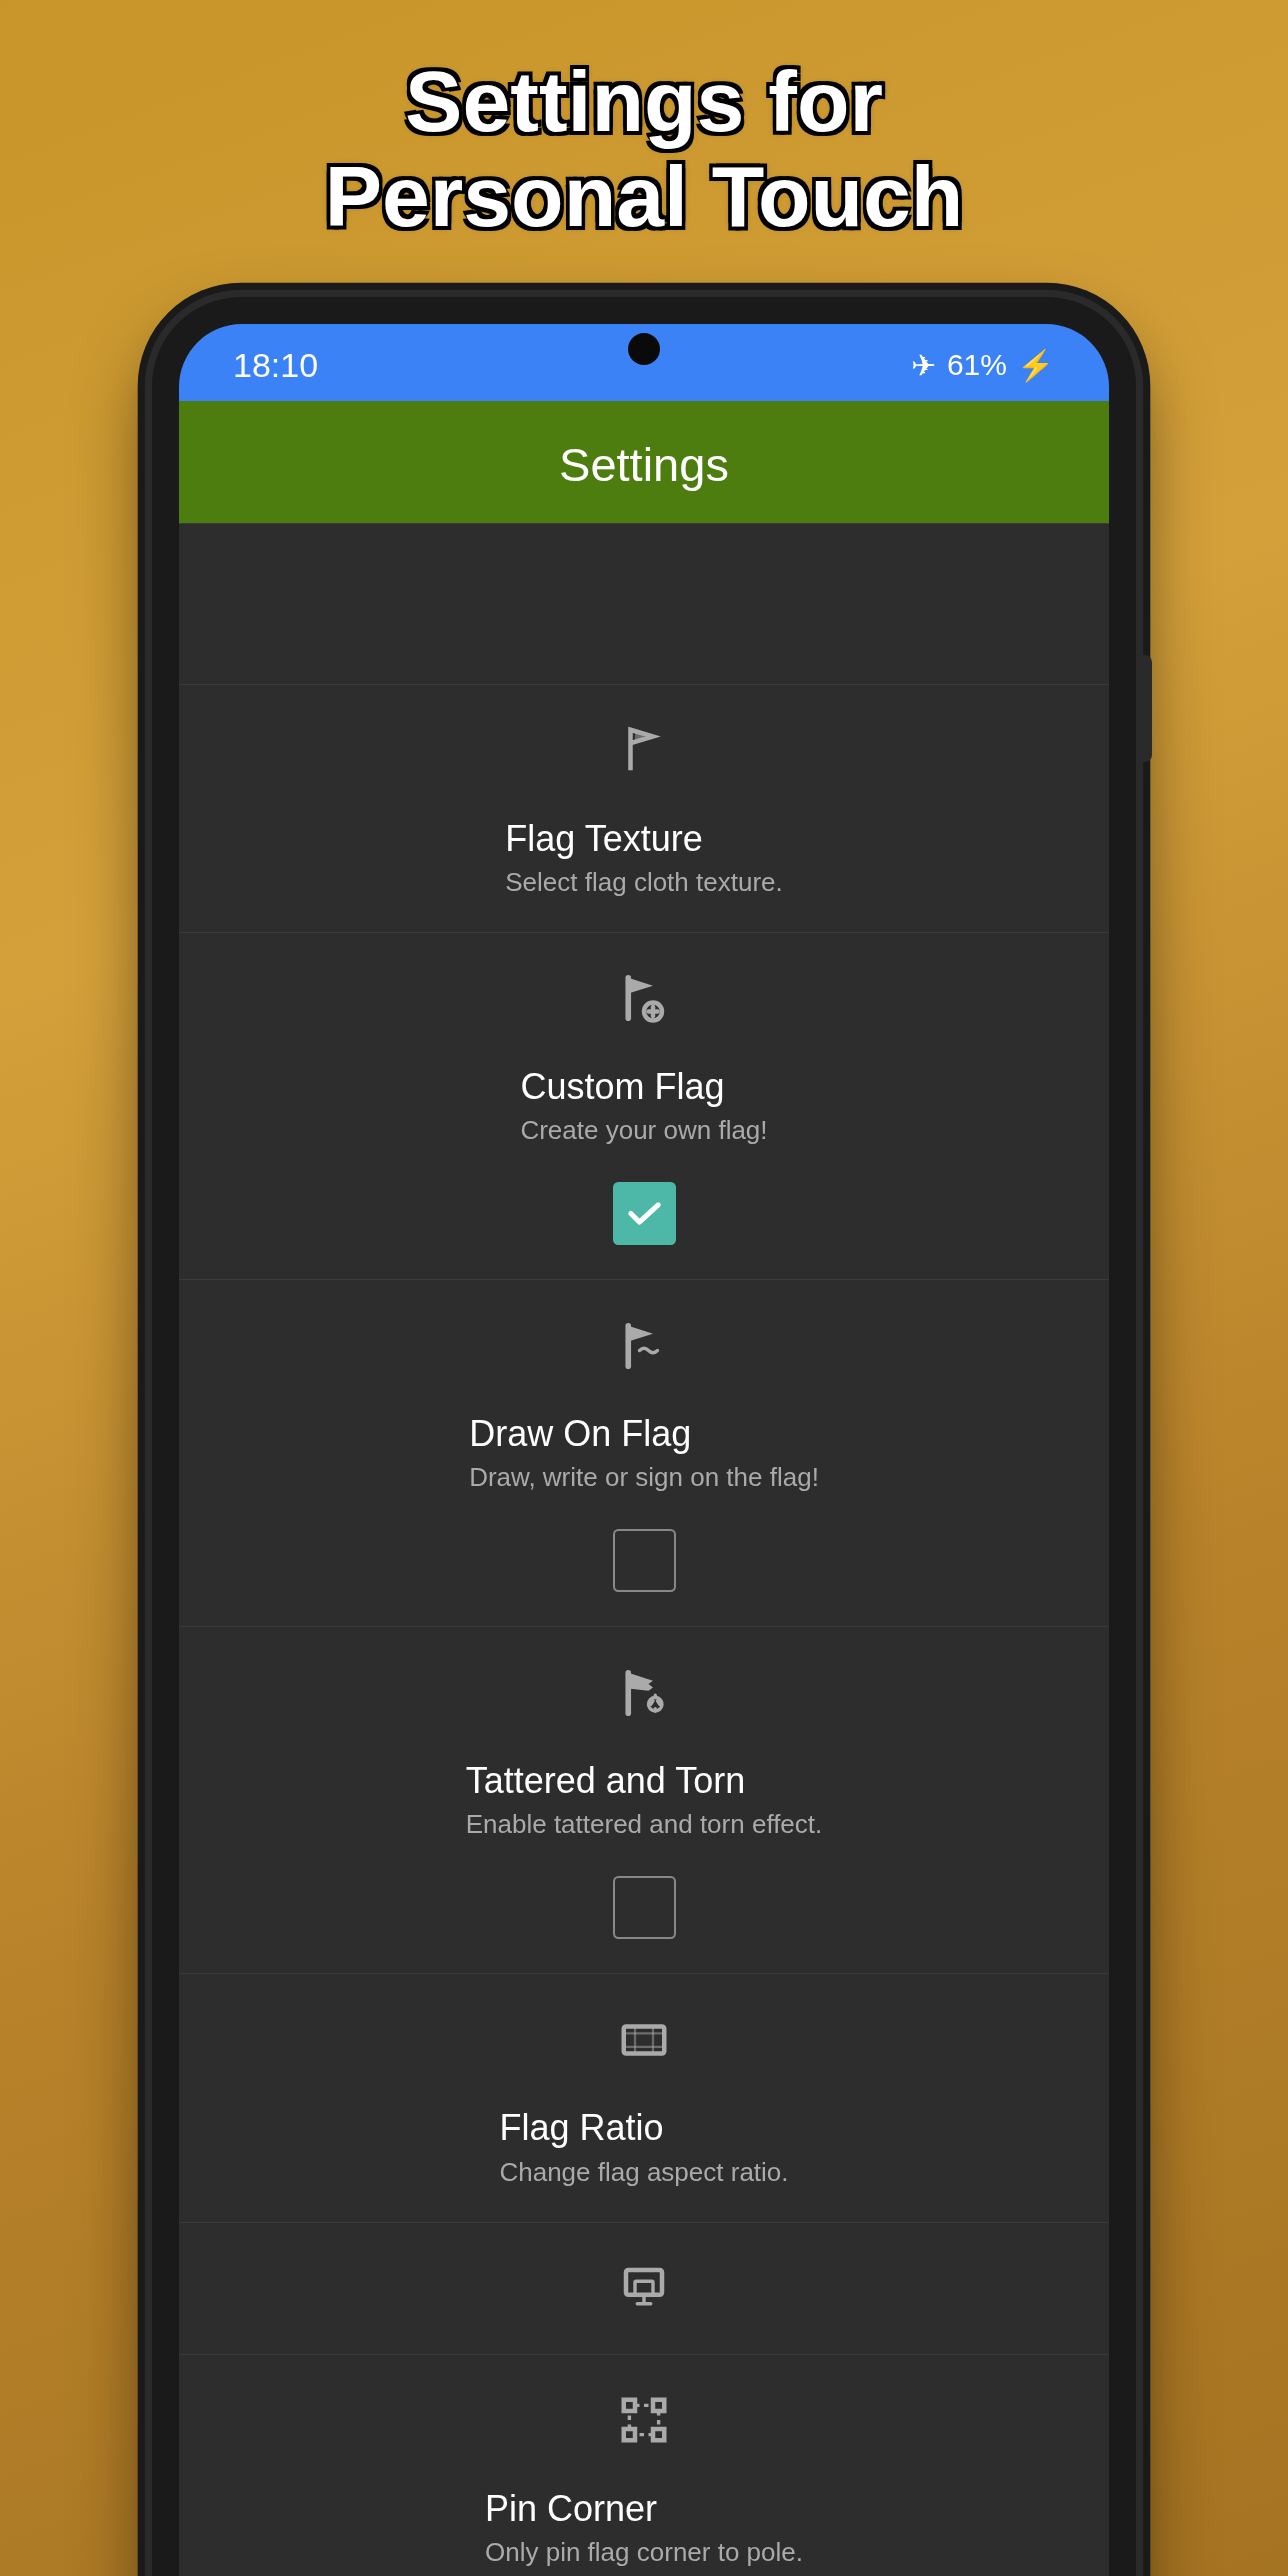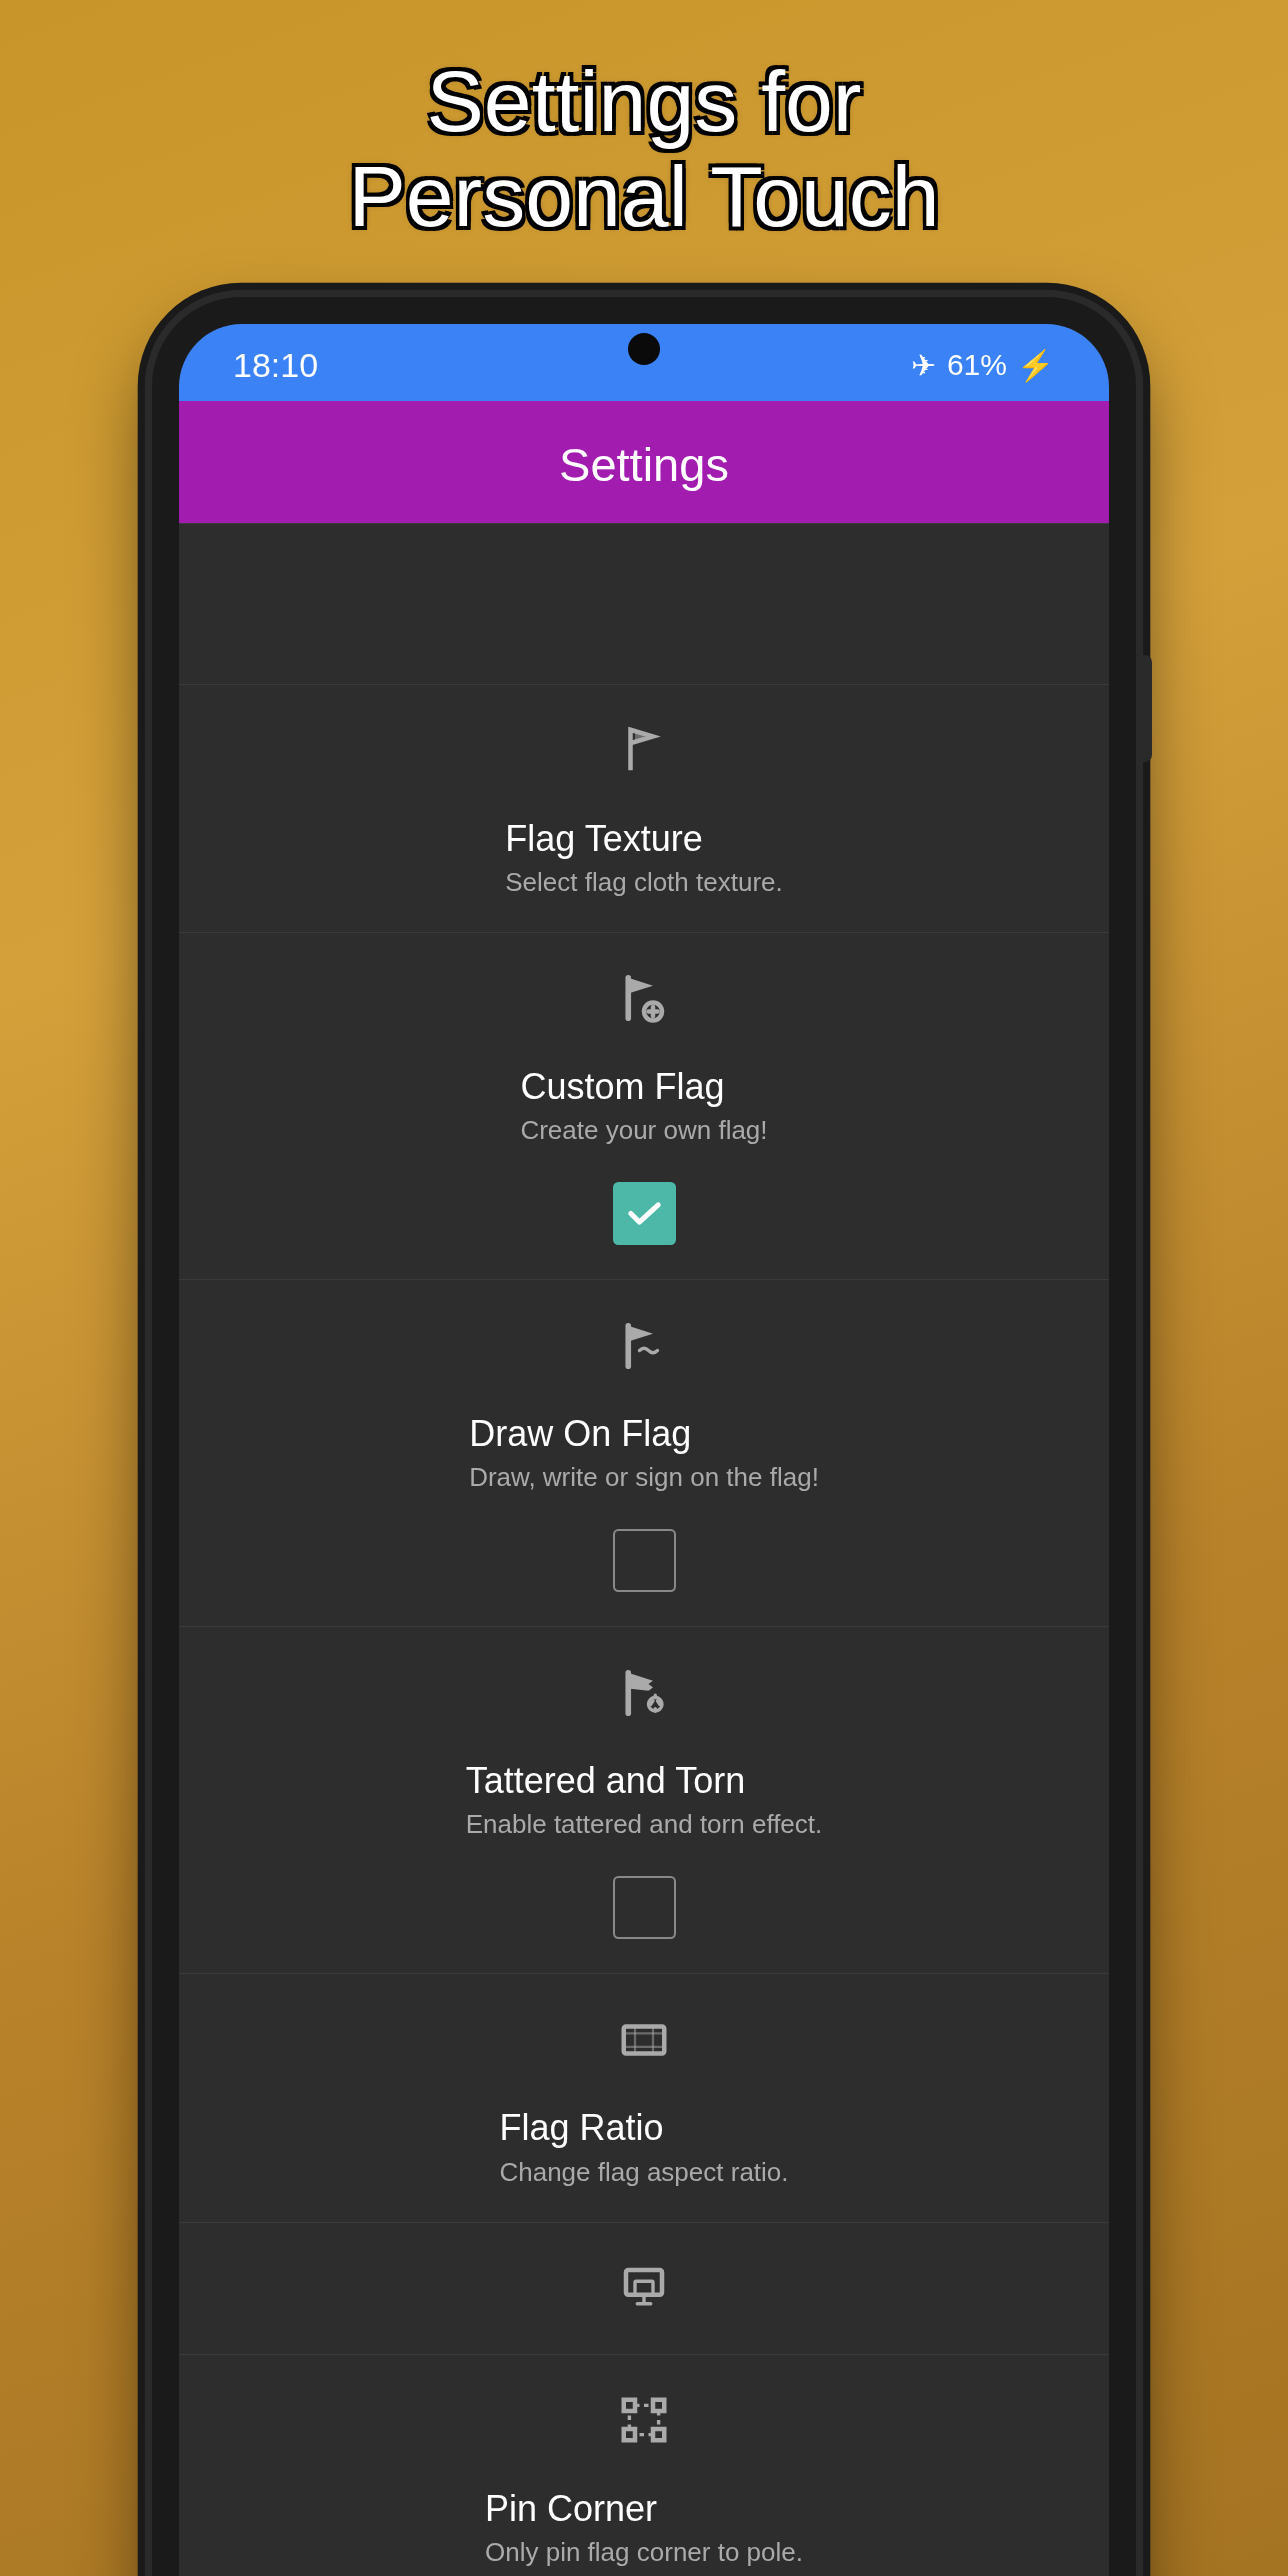--- a/index.html
+++ b/index.html
@@ -11,21 +11,21 @@
       display: flex;
       flex-direction: column;
       align-items: center;
       font-family: 'Arial', sans-serif;
       padding-top: 54px;
     }
 
     .page-title {
       text-align: center;
       font-size: 86px;
-      font-weight: 400;
+      font-weight: 700;
       color: #ffffff;
       text-shadow: -3.6px -3.6px 0 #000, 3.6px -3.6px 0 #000, -3.6px 3.6px 0 #000, 3.6px 3.6px 0 #000,
                    0 0 7.2px rgba(0,0,0,0.5);
       line-height: 1.1;
       margin-bottom: 54px;
       padding: 0 72px;
     }
 
     
     .phone-frame {
@@ -86,21 +86,21 @@
     .status-bar-right {
       display: flex;
       align-items: center;
       gap: 10.7px;
       color: #ffffff;
       font-size: 30px;
     }
 
     
     .app-header {
-      background: #a21caf;
+      background: #4d7c0f;
       padding: 36px 54px 31px;
       border-bottom: 0.9px solid #3a3a3a;
     }
 
     .app-header-title {
       color: #ffffff;
       font-size: 47px;
       font-weight: 400;
       text-align: center;
     }

